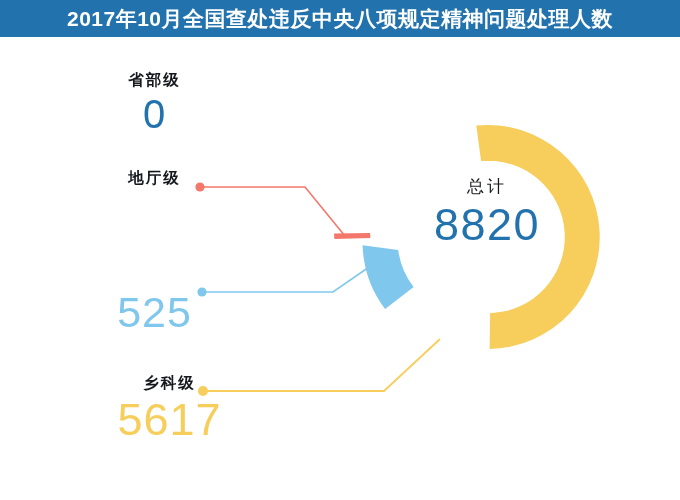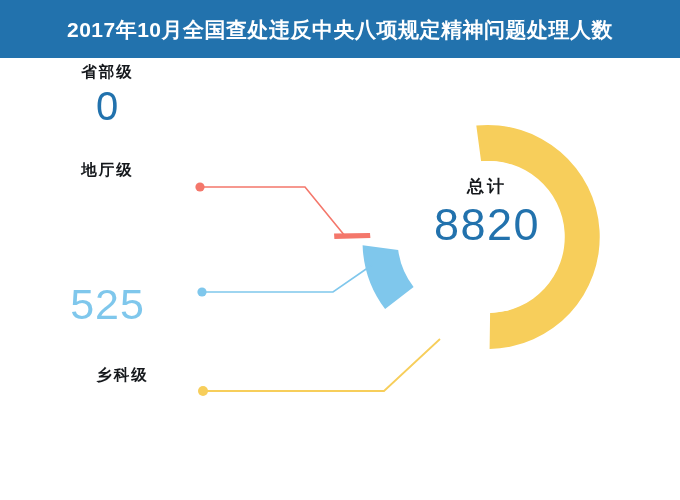--- a/index.html
+++ b/index.html
@@ -22,44 +22,45 @@
     height: 500px;
     background: #ffffff;
   }
 
   
   .title-bar {
     position: absolute;
     left: 0;
     top: 0;
     width: 680px;
-    height: 58px;
+    height: 37px;
     background: #2272AD;
     display: flex;
     align-items: center;
     justify-content: center;
     box-sizing: border-box;
   }
   .title-text {
     color: #ffffff;
     font-size: 21px;
     font-weight: bold;
     letter-spacing: 0.5px;
     line-height: 1;
     white-space: nowrap;
     font-family: "Liberation Sans", "DejaVu Sans", sans-serif;
   }
 
   
   .legend {
     position: absolute;
     left: 0;
-    top: 39px;
+    top: 47px;
     width: 215px;
     height: 417px;
+    padding-left: 47px;
   }
   .legend-item {
     position: absolute;
     width: 215px;
     text-align: center;
   }
   .legend-item .cat-label {
     font-size: 15.5px;
     font-weight: bold;
     color: #15181c;
@@ -100,21 +101,21 @@
   
   .donut-center {
     position: absolute;
     left: 407px;
     top: 178px;
     width: 160px;
     text-align: center;
   }
   .donut-center .total-label {
     font-size: 17px;
-    font-weight: bold;
+    font-weight: normal;
     color: #15181c;
     letter-spacing: 3px;
     line-height: 1;
     font-family: "Liberation Sans", "DejaVu Sans", sans-serif;
   }
   .donut-center .total-value {
     margin-top: 7px;
     font-size: 45px;
     font-weight: 400;
     line-height: 1;
@@ -141,20 +142,21 @@
     <div class="legend-item item-1">
       <div class="cat-label">地厅级</div>
     </div>
 
     <div class="legend-item item-2">
       <div class="cat-value" style="color:#7FC7EC;">525</div>
     </div>
 
     <div class="legend-item item-3">
       <div class="cat-label">乡科级</div>
+      <div class="cat-value" style="color:#F7CE5B;">5617</div>
     </div>
 
   </div>
 
   <div class="chart-layer">
     <svg width="680" height="500" viewBox="0 0 680 500" xmlns="http://www.w3.org/2000/svg">
 
       <path fill="#F7CE5B" d="M 489.6 349.0
                A 112 112 0 1 0 476.3 125.6
                L 481.1 161.3

